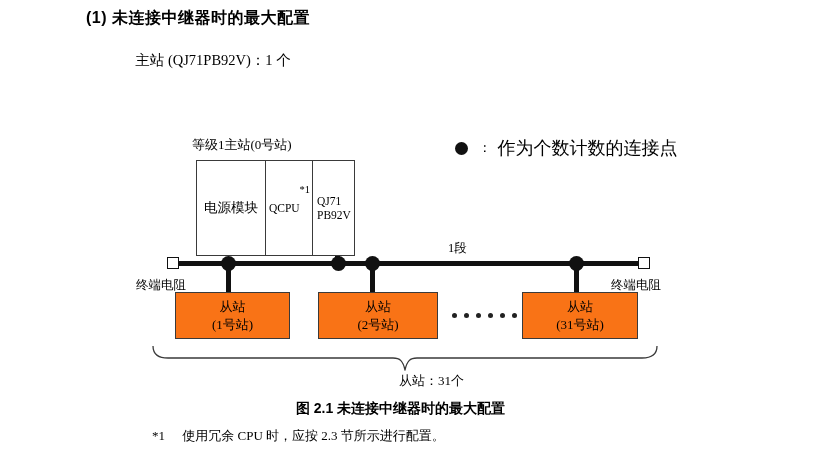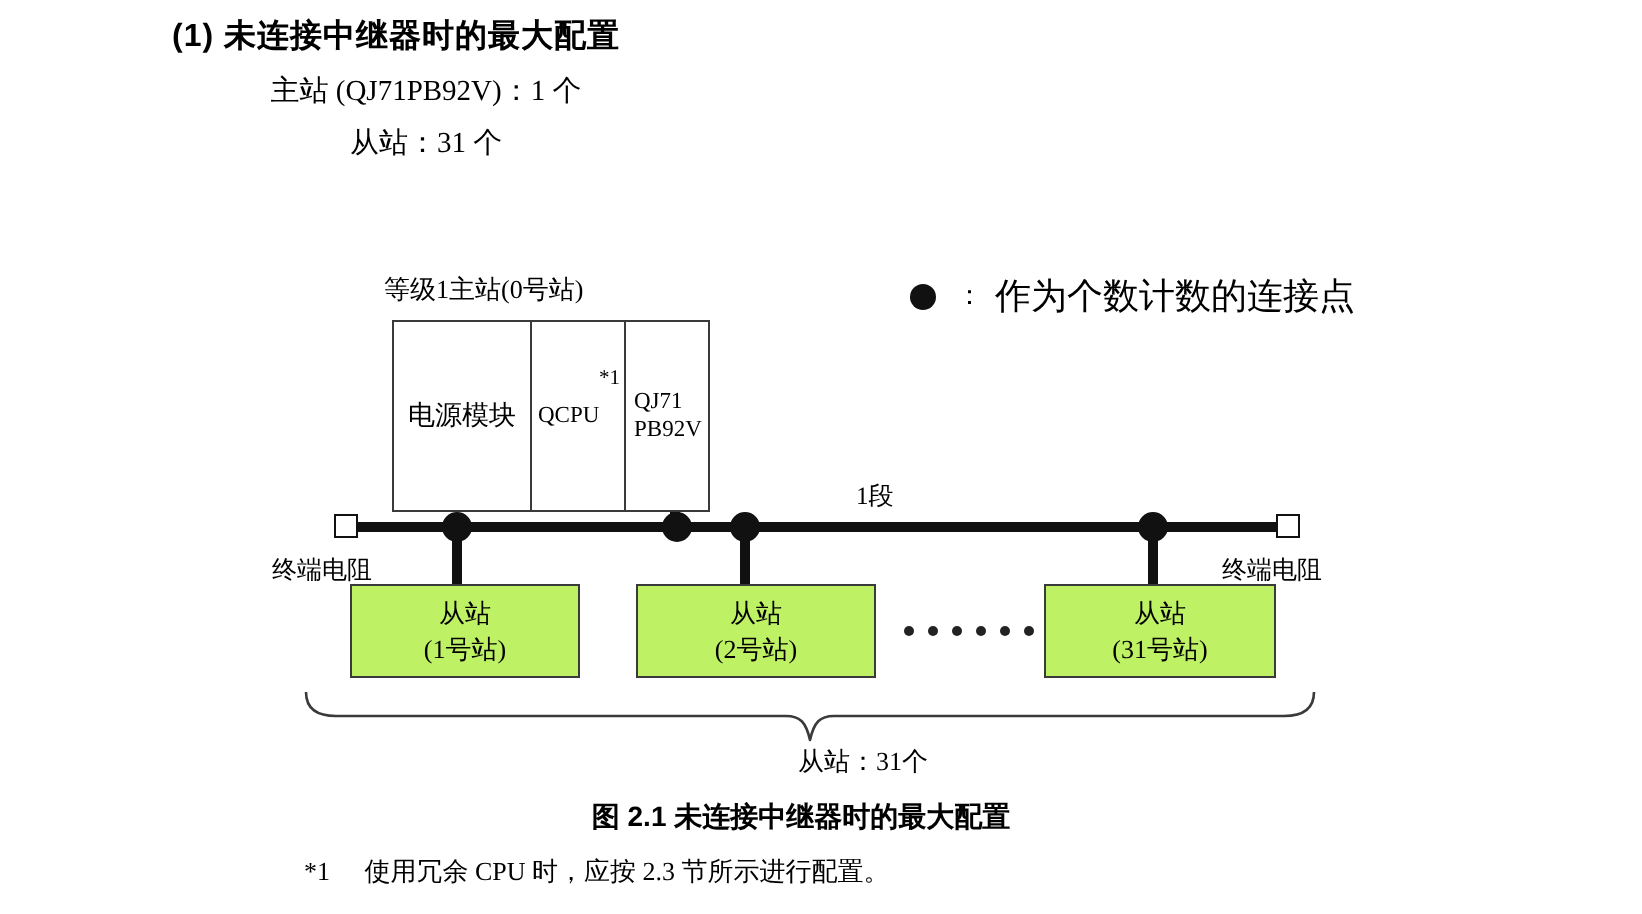--- a/index.html
+++ b/index.html
@@ -26,21 +26,21 @@
   #section-title {
     font-family: "Liberation Sans", "DejaVu Sans", sans-serif;
     font-weight: bold;
     font-size: 16px;
     letter-spacing: 0.5px;
     white-space: nowrap;
   }
   .spec-line {
     font-size: 14.5px;
     margin-left: 30px;
-    margin-top: 7px;
+    margin-top: 22px;
     white-space: nowrap;
   }
 
   
   #legend {
     position: absolute;
     left: 455px;
     top: 136px;
     display: flex;
     align-items: center;
@@ -160,21 +160,21 @@
     position: absolute;
     top: 277px;
     font-size: 12.5px;
     white-space: nowrap;
   }
   #terminal-label-left { left: 136px; }
   #terminal-label-right { left: 611px; }
 
   #segment-label {
     position: absolute;
-    left: 428px;
+    left: 448px;
     top: 240px;
     font-size: 12.5px;
   }
 
   
   .conn-dot {
     position: absolute;
     width: 15px;
     height: 15px;
     border-radius: 50%;
@@ -204,21 +204,21 @@
     top: 292px;
     height: 47px;
     border: 1.4px solid #3a3a3a;
     box-sizing: border-box;
     display: flex;
     flex-direction: column;
     align-items: center;
     justify-content: center;
     font-size: 13px;
     line-height: 1.35;
-    background: #bef264;
+    background: #f97316;
   }
   #slave-box-1 { left: 175px; width: 115px; }
   #slave-box-2 { left: 318px; width: 120px; }
   #slave-box-31 { left: 522px; width: 116px; }
 
   
   #ellipsis {
     position: absolute;
     left: 452px;
     top: 313px;
@@ -273,21 +273,20 @@
     margin-left: 44px;
   }
   #footnote-mark { margin-right: 14px; }
 </style>
 </head>
 <body>
 
 <div id="heading-block">
   <div id="section-title">(1) 未连接中继器时的最大配置</div>
   <div class="spec-line">主站 (QJ71PB92V)：1 个</div>
-  <div class="spec-line">从站：31 个</div>
 </div>
 
 <div id="legend">
   <span id="legend-dot"></span>
   <span id="legend-colon">：</span>
   <span id="legend-text">作为个数计数的连接点</span>
 </div>
 
 <div id="diagram">
 

